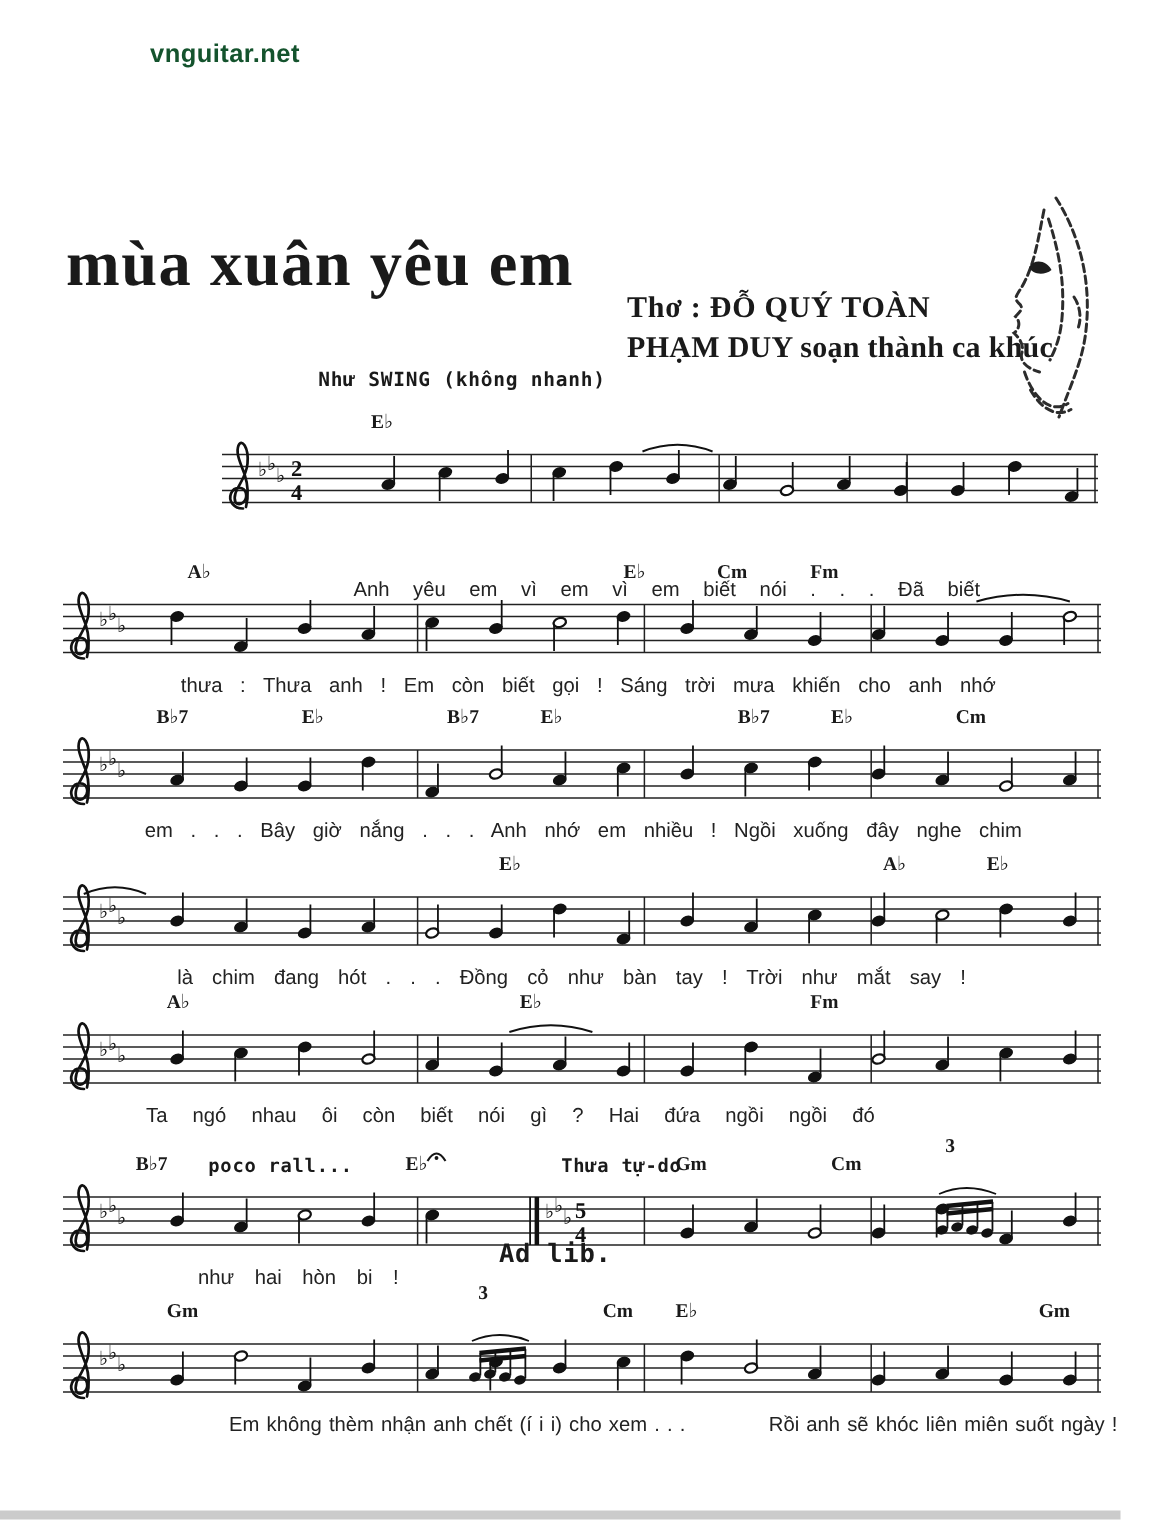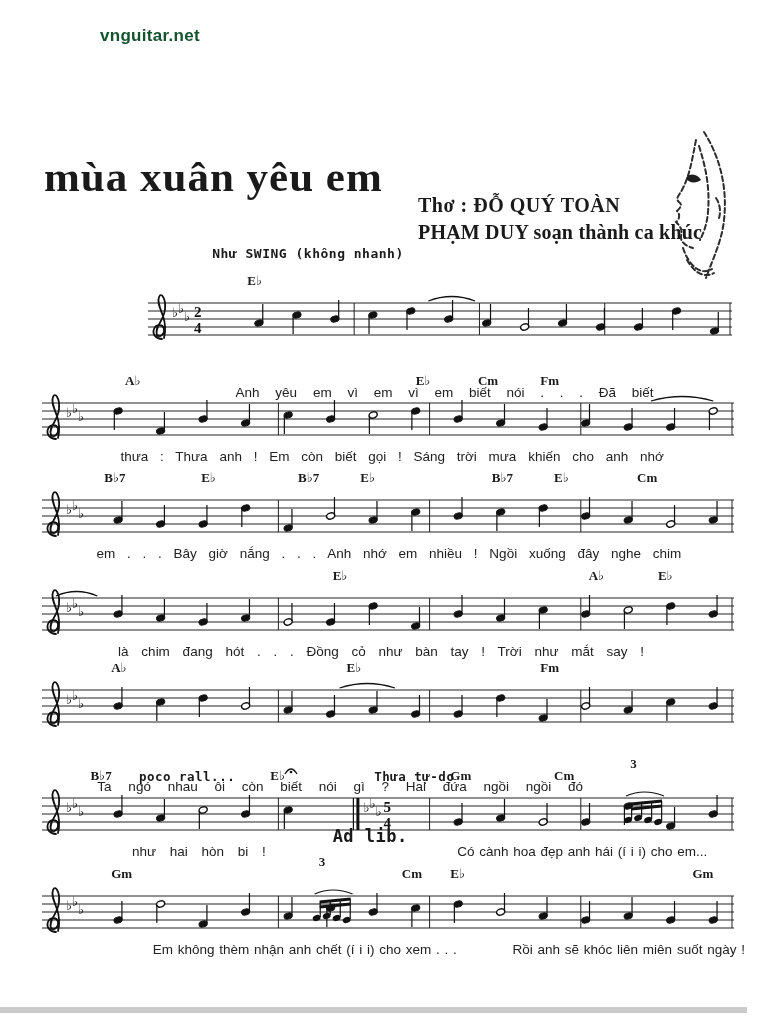--- a/index.html
+++ b/index.html
@@ -328,21 +328,21 @@
           <line x1="547.5142857142856" y1="37" x2="547.5142857142856" y2="19" stroke="#111" stroke-width="1.2"></line>
           <ellipse cx="586.2228571428572" cy="42" rx="4.2" ry="3" transform="rotate(-18 586.2228571428572 42)" fill="#111" stroke="#111" stroke-width="1"></ellipse>
           <line x1="590.0228571428571" y1="41" x2="590.0228571428571" y2="23" stroke="#111" stroke-width="1.2"></line>
           <ellipse cx="628.7314285714286" cy="34" rx="4.2" ry="3" transform="rotate(-18 628.7314285714286 34)" fill="#111" stroke="#111" stroke-width="1"></ellipse>
           <line x1="624.9314285714287" y1="35" x2="624.9314285714287" y2="53" stroke="#111" stroke-width="1.2"></line>
           <ellipse cx="671.24" cy="38" rx="4.2" ry="3" transform="rotate(-18 671.24 38)" fill="#111" stroke="#111" stroke-width="1"></ellipse>
           <line x1="675.04" y1="37" x2="675.04" y2="19" stroke="#111" stroke-width="1.2"></line>
           <path d="M297.56 20 Q 325.24 11 352.92 20" fill="none" stroke="#111" stroke-width="1.3"></path>
         </svg>
         <div class="lyrics">
-          <span class="lyric" style="left: 8%; word-spacing: 13px; margin-top: 43px;">Ta ngó nhau ôi còn biết nói gì ? Hai đứa ngồi ngồi đó</span>
+          <span class="lyric" style="left: 8%; word-spacing: 13px;">Ta ngó nhau ôi còn biết nói gì ? Hai đứa ngồi ngồi đó</span>
         </div>
       </div>
       <div class="staff-system" style="top: 768px; left: 42px; width: 692px; height: 100px;">
         <div class="chords">
           <span class="chord" style="left: 7%;">B♭7</span>
           <span class="chord" style="left: 33%;">E♭<svg width="14" height="9" class="fermata">
               <path d="M1 8 Q7 -2 13 8" fill="none" stroke="#161616" stroke-width="1.4"></path>
               <circle cx="7" cy="6" r="1.3" fill="#161616"></circle>
             </svg></span>
           <span class="chord" style="left: 59%;">Gm</span>
@@ -406,21 +406,20 @@
           <line x1="619.64" y1="45" x2="619.64" y2="25.3" stroke="#111" stroke-width="1.2"></line>
           <line x1="589.04" y1="28" x2="620.04" y2="25" stroke="#111" stroke-width="3"></line>
           <line x1="589.04" y1="33" x2="620.04" y2="30" stroke="#111" stroke-width="3"></line>
           <path d="M584.04 20 Q 602.04 12 622.04 20" fill="none" stroke="#111" stroke-width="1.2"></path>
         </svg>
         <div class="below">
           <span class="marking" style="left: 42%;">Ad lib.</span>
         </div>
         <div class="lyrics">
           <span class="lyric" style="left: 13%; word-spacing: 10px;">như hai hòn bi !</span>
-          <span class="lyric" style="left: 60%; word-spacing: 1px;">Có cành hoa đẹp anh hái (í i i) cho em...</span>
         </div>
       </div>
       <div class="staff-system" style="top: 866px; left: 42px; width: 692px; height: 100px;">
         <div class="chords">
           <span class="chord" style="left: 10%;">Gm</span>
           <span class="chord" style="left: 52%;">Cm</span>
           <span class="chord" style="left: 59%;">E♭</span>
           <span class="chord" style="left: 94%;">Gm</span>
           <span class="marking triplet-num" style="left: 40%;">3</span>
         </div>

